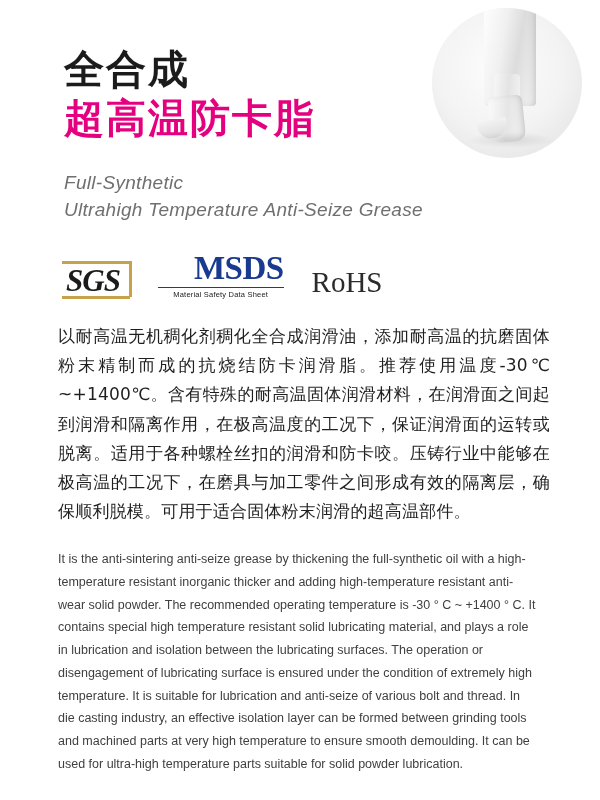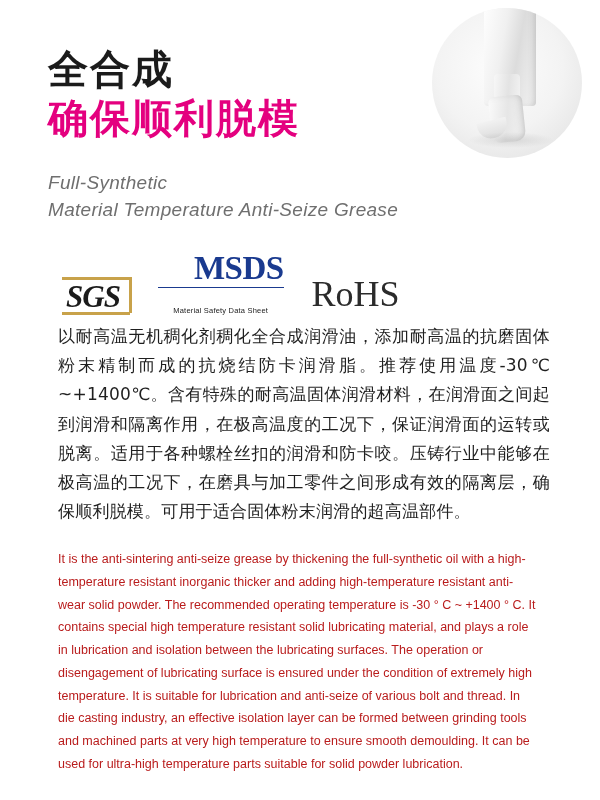--- a/index.html
+++ b/index.html
@@ -79,21 +79,21 @@
     left: 36px;
     bottom: 10px;
     width: 86px;
     height: 16px;
     background: radial-gradient(ellipse at center, rgba(160,160,160,0.30) 0%, rgba(160,160,160,0) 70%);
   }
 
   
   .title-block {
     position: absolute;
-    left: 48px;
+    left: 64px;
     top: 46px;
     width: 400px;
   }
   .title-cn-1 {
     font-family: "DejaVu Sans", "Liberation Sans", sans-serif;
     font-size: 40px;
     font-weight: bold;
     color: #1b1b1b;
     letter-spacing: 2px;
     line-height: 1.18;
@@ -174,28 +174,28 @@
     line-height: 1;
     margin-left: 36px;
   }
   .msds-sub {
     margin-top: 2px;
     font-family: "Liberation Sans", sans-serif;
     font-size: 7.5px;
     color: #1b1b1b;
     letter-spacing: 0.2px;
     border-top: 1px solid #1a3a8f;
-    padding-top: 18px;
+    padding-top: 2px;
     width: 100%;
     text-align: center;
   }
 
   .rohs-text {
     font-family: "Liberation Serif", serif;
-    font-size: 36px;
+    font-size: 29px;
     color: #2b2b2b;
     letter-spacing: 0px;
   }
 
   
   .body-cn {
     position: absolute;
     left: 58px;
     top: 322px;
     width: 492px;
@@ -207,43 +207,43 @@
     letter-spacing: 0.2px;
   }
   .body-en {
     position: absolute;
     left: 58px;
     top: 548px;
     width: 478px;
     font-family: "Liberation Sans", sans-serif;
     font-size: 12.5px;
     line-height: 1.82;
-    color: #b91c1c;
+    color: #404040;
     text-align: left;
   }
 </style>
 </head>
 <body>
 
 <div class="page">
 
   <div class="product-photo">
     <div class="tube-body"></div>
     <div class="tube-neck"></div>
     <div class="tube-nozzle"></div>
     <div class="tube-tip"></div>
     <div class="tube-shadow"></div>
   </div>
 
   <div class="title-block">
     <div class="title-cn-1">全合成</div>
-    <div class="title-cn-2">确保顺利脱模</div>
+    <div class="title-cn-2">超高温防卡脂</div>
     <div class="title-en">
       <div>Full-Synthetic</div>
-      <div>Material Temperature Anti-Seize Grease</div>
+      <div>Ultrahigh Temperature Anti-Seize Grease</div>
     </div>
   </div>
 
   <div class="cert-row">
     <div class="cert sgs">
       <div class="sgs-bar-top"></div>
       <div class="sgs-bar-bottom"></div>
       <div class="sgs-bar-right"></div>
       <div class="sgs-text">SGS</div>
     </div>

